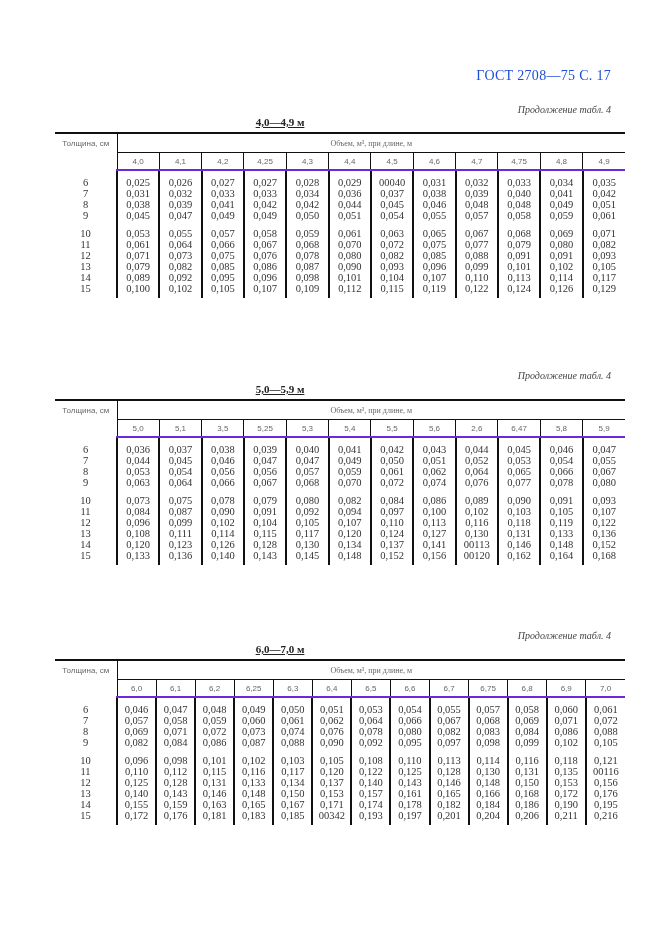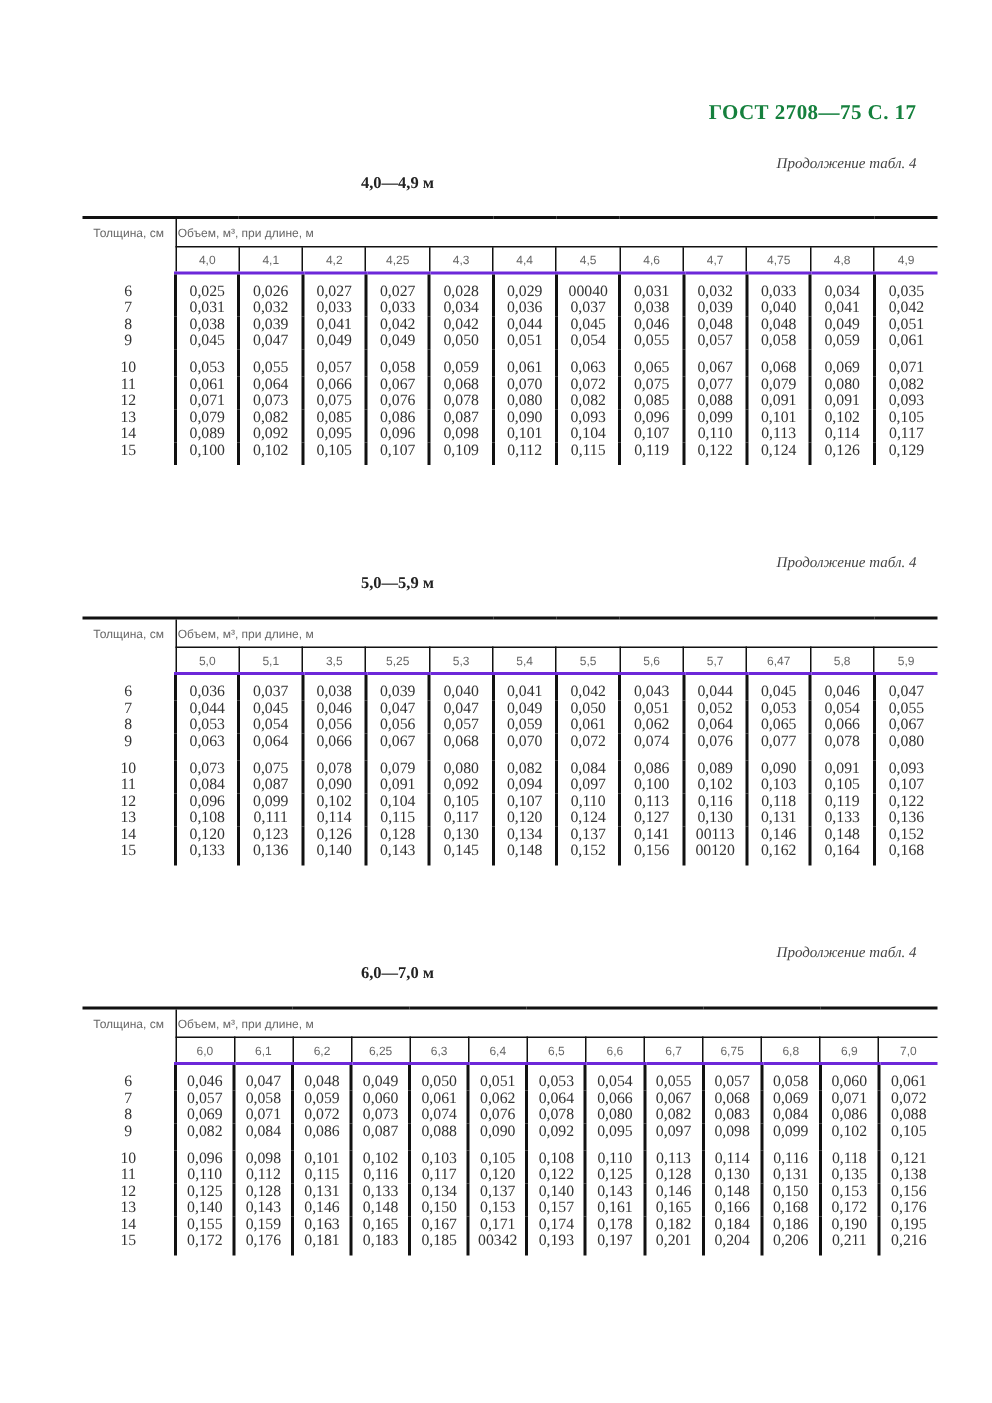--- a/index.html
+++ b/index.html
@@ -1,28 +1,28 @@
 <!DOCTYPE html>
 <html><head>
 <meta charset="utf-8">
 <style>
   html, body { margin: 0; padding: 0; background: #ffffff; }
   body { width: 661px; height: 935px; position: relative; overflow: hidden;
          font-family: "Liberation Serif", "DejaVu Serif", serif; color: #222; }
-  .page-header { position: absolute; right: 50px; top: 68px; font-weight: bold;
-                 font-size: 14px; letter-spacing: 0.3px; color: #15803d; }
+  .page-header { position: absolute; right: 50px; top: 68px; font-weight: normal;
+                 font-size: 14px; letter-spacing: 0.3px; color: #1d4ed8; }
   .continued { position: absolute; right: 50px; font-style: italic; font-size: 10px; color: #444; }
-  .range-title { position: absolute; left: 0; width: 530px; text-align: center;
-                 font-weight: bold; font-size: 11px; color: #222; }
+  .range-title { position: absolute; left: 15px; width: 530px; text-align: center;
+                 font-weight: bold; font-size: 11px; color: #222; text-decoration: underline; }
   table.vt { position: absolute; left: 55px; width: 570px; border-collapse: collapse;
-             font-family: "Liberation Serif", "DejaVu Serif", serif; table-layout: fixed; margin-top: 12px; }
+             font-family: "Liberation Serif", "DejaVu Serif", serif; table-layout: fixed; }
   table.vt th { font-weight: normal; font-size: 8px; color: #666; font-family: "Liberation Sans", "DejaVu Sans", sans-serif; }
   table.vt thead tr.top th { border-top: 2px solid #111; height: 16px; }
   table.vt thead th.thick-label { border-right: 1px solid #111; vertical-align: top; padding-top: 3px; text-align: center; line-height: 14px; }
-  table.vt thead th.span { text-align: left; border-bottom: 1px solid #111; }
+  table.vt thead th.span { text-align: center; border-bottom: 1px solid #111; font-family: Liberation Serif, serif; }
   table.vt thead tr.lens th { height: 14px; border-bottom: 2px solid #6d28d9; border-left: 1px solid #111; }
   table.vt td { font-size: 10.5px; color: #333; text-align: center; line-height: 11px; padding: 0; border-left: 2px solid #111; }
   table.vt td.thk { border-left: none; border-right: 1px solid #111; }
   table.vt tr.gap td { height: 7px; }
   table.vt tr.first td { padding-top: 6px; }
   table.vt tr.last td { padding-bottom: 4px; }
   table.vt col.c0 { width: 62px; }
 </style>
 </head>
 <body>
@@ -261,21 +261,21 @@
       </tr>
       <tr class="lens">
         <th>5,0</th>
         <th>5,1</th>
         <th>3,5</th>
         <th>5,25</th>
         <th>5,3</th>
         <th>5,4</th>
         <th>5,5</th>
         <th>5,6</th>
-        <th>5,7</th>
+        <th>2,6</th>
         <th>6,47</th>
         <th>5,8</th>
         <th>5,9</th>
       </tr>
     </thead>
     <tbody>
       <tr class="first">
         <td class="thk">6</td>
         <td>0,036</td>
         <td>0,037</td>
@@ -587,21 +587,21 @@
         <td>0,115</td>
         <td>0,116</td>
         <td>0,117</td>
         <td>0,120</td>
         <td>0,122</td>
         <td>0,125</td>
         <td>0,128</td>
         <td>0,130</td>
         <td>0,131</td>
         <td>0,135</td>
-        <td>0,138</td>
+        <td>00116</td>
       </tr>
       <tr class="">
         <td class="thk">12</td>
         <td>0,125</td>
         <td>0,128</td>
         <td>0,131</td>
         <td>0,133</td>
         <td>0,134</td>
         <td>0,137</td>
         <td>0,140</td>

